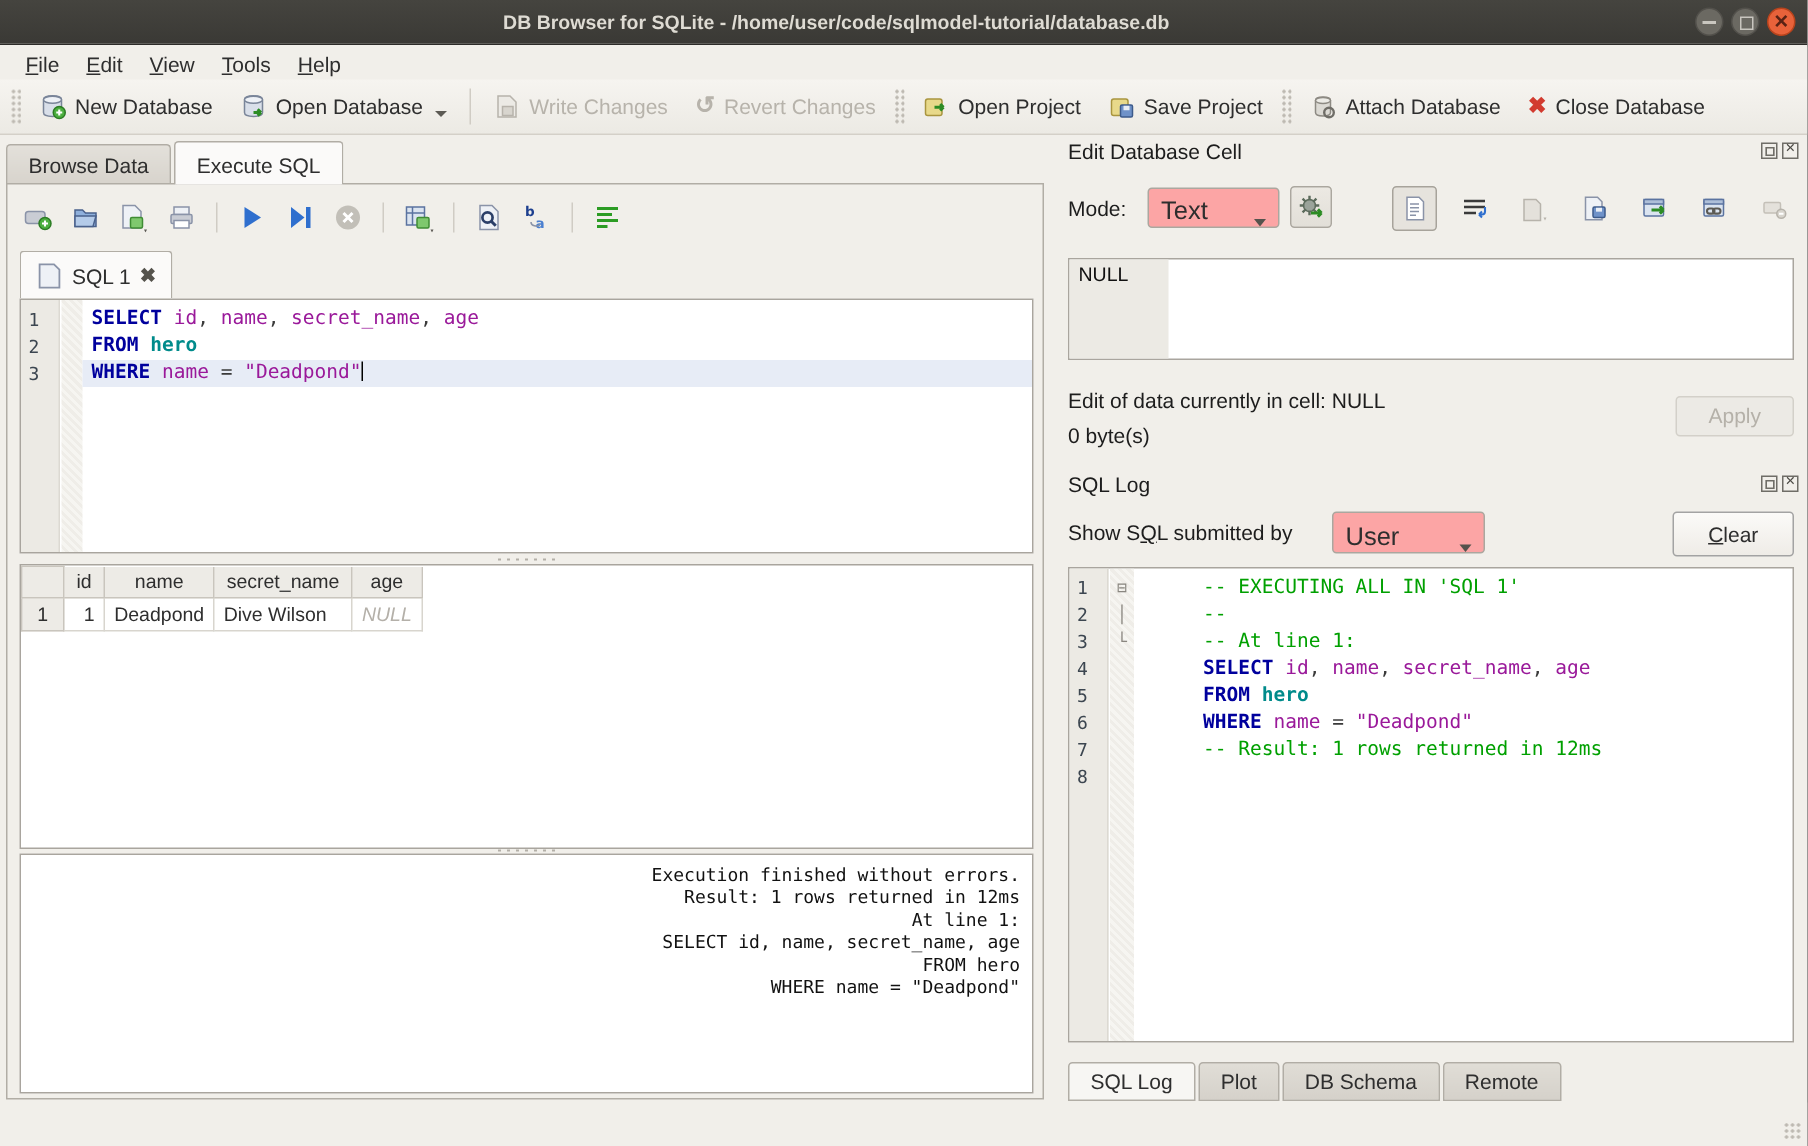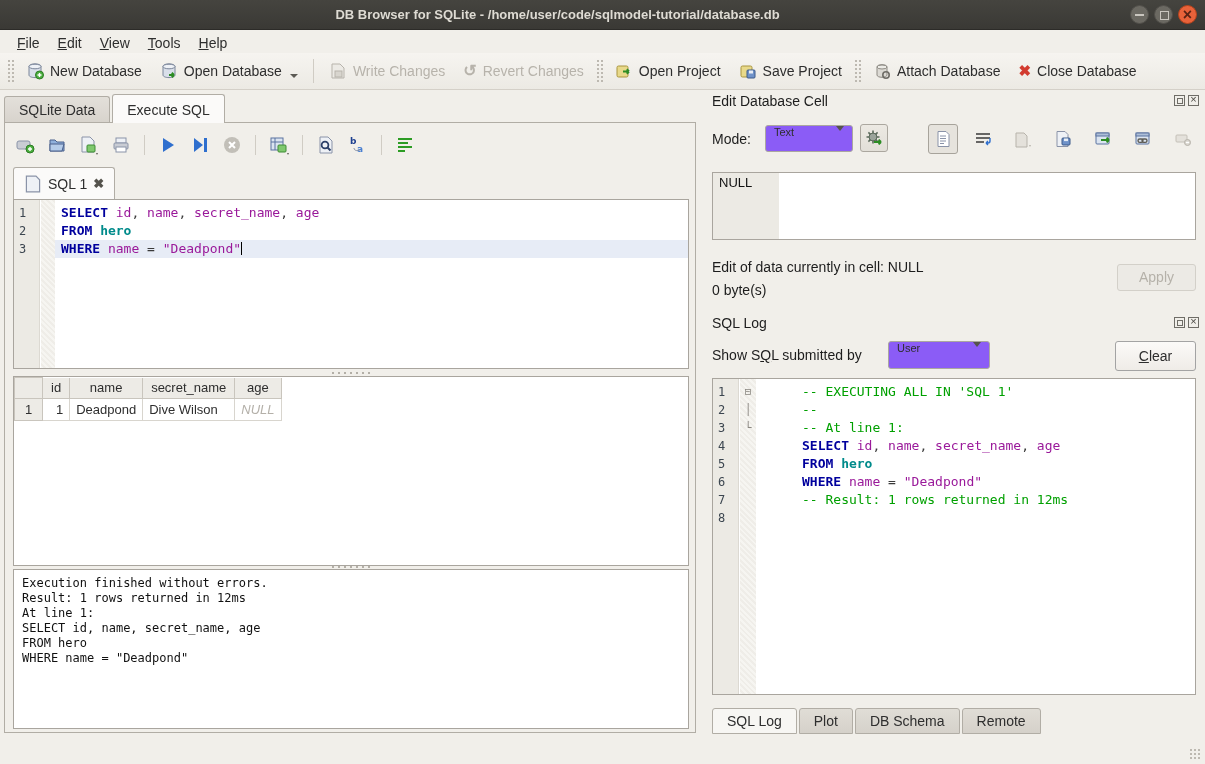--- a/index.html
+++ b/index.html
@@ -88,31 +88,31 @@
   .grid table { border-collapse:collapse; font-size:13px; }
   .grid th { background:#edebe6; border:1px solid #c9c5bd; border-top:none; font-weight:normal;
     padding:2px 8px; height:21px; }
   .grid td { border:1px solid #d8d5ce; padding:2px 6px; height:22px; background:#fff; }
   .grid .rowhdr { background:#edebe6; border:1px solid #c9c5bd; width:28px; text-align:center; }
   .grid td.num { text-align:right; }
   .grid td.null { color:#b4b0a9; font-style:italic; }
   
   .msg { position:absolute; left:8px; top:446px; width:676px; height:160px;
     border:1px solid #a9a59e; background:#fff; padding:6px 8px; }
-  .msg pre { font-family:"DejaVu Sans Mono", monospace; font-size:12px; line-height:15px; color:#111; }
+  .msg pre { font-family:"DejaVu Sans Mono", monospace; font-size:12px; line-height:15px; color:#111;text-align:right; }
   
   .rtitle { position:absolute; font-size:14px; color:#1d1d1d; }
   .dockbtns { position:absolute; display:flex; gap:3px; }
   .dbtn { width:11px; height:11px; border:1px solid #6f6d67; position:relative; background:#f1efea; cursor:default; }
   .dbtn.float::before { content:""; position:absolute; left:2px; top:2px; width:4px; height:4px; border:1px solid #6f6d67; }
   .dbtn.float::after { content:""; position:absolute; right:1px; bottom:1px; width:4px; height:4px; border:1px solid #6f6d67; background:#f1efea; }
   .dbtn.close::before { content:"\00d7"; position:absolute; left:0; top:-3px; width:100%; text-align:center; font-size:11px; color:#4a4843; }
   .label { position:absolute; font-size:14px; color:#1d1d1d; }
-  .combo { position:absolute; background:#8b5cf6; border:1px solid #aba79f; border-radius:3px;
-    display:flex; align-items:flex-start; padding:0 8px; font-size:11px; cursor:default; }
+  .combo { position:absolute; background:#fca5a5; border:1px solid #aba79f; border-radius:3px;
+    display:flex; align-items:flex-end; padding:0 8px; font-size:17px; cursor:default; }
   .combo .cbcaret { position:absolute; right:8px; width:0; height:0;
     border-left:4px solid transparent; border-right:4px solid transparent; border-top:5px solid #55534d; }
   .pushbtn { position:absolute; background:linear-gradient(#fbfaf8,#efece7); border:1px solid #a3a3a3;
     border-radius:3px; text-align:center; font-size:14px; color:#2e2e2e; cursor:default; }
   .pushbtn.disabled { background:#eceae5; border-color:#d3d0c9; color:#b5b1a9; }
   .pushbtn u { text-decoration:underline; }
   .toolbtn { position:absolute; width:28px; height:28px; background:linear-gradient(#ece9e3,#e2dfd8);
     border:1px solid #aba79f; border-radius:3px; display:flex; align-items:center; justify-content:center; }
   .ricons { position:absolute; left:928px; top:124px; display:flex; gap:10px; align-items:center; }
   .ric { width:30px; height:30px; display:flex; align-items:center; justify-content:center; border-radius:3px; cursor:default; }
@@ -225,21 +225,21 @@
         </span>
       <span>Attach Database</span>
     </button>
     <button class="tbtn">
       <span class="xglyph">✖</span>
       <span>Close Database</span>
     </button>
   </div>
 
   <div class="maintabs">
-    <div class="mtab">SQLite Data</div>
+    <div class="mtab">Browse Data</div>
     <div class="mtab active">Execute SQL</div>
   </div>
 
   <div class="lpanel">
 
     <div class="edtoolbar">
       <div class="ebtn">
           <svg width="20" height="20" viewBox="0 0 20 20">
             <rect x="2" y="6" width="13" height="8" rx="2" fill="#c9ccd4" stroke="#8a93a8"></rect>
             <circle cx="15" cy="14" r="4" fill="#4caf3f" stroke="#2c7c24"></circle>

